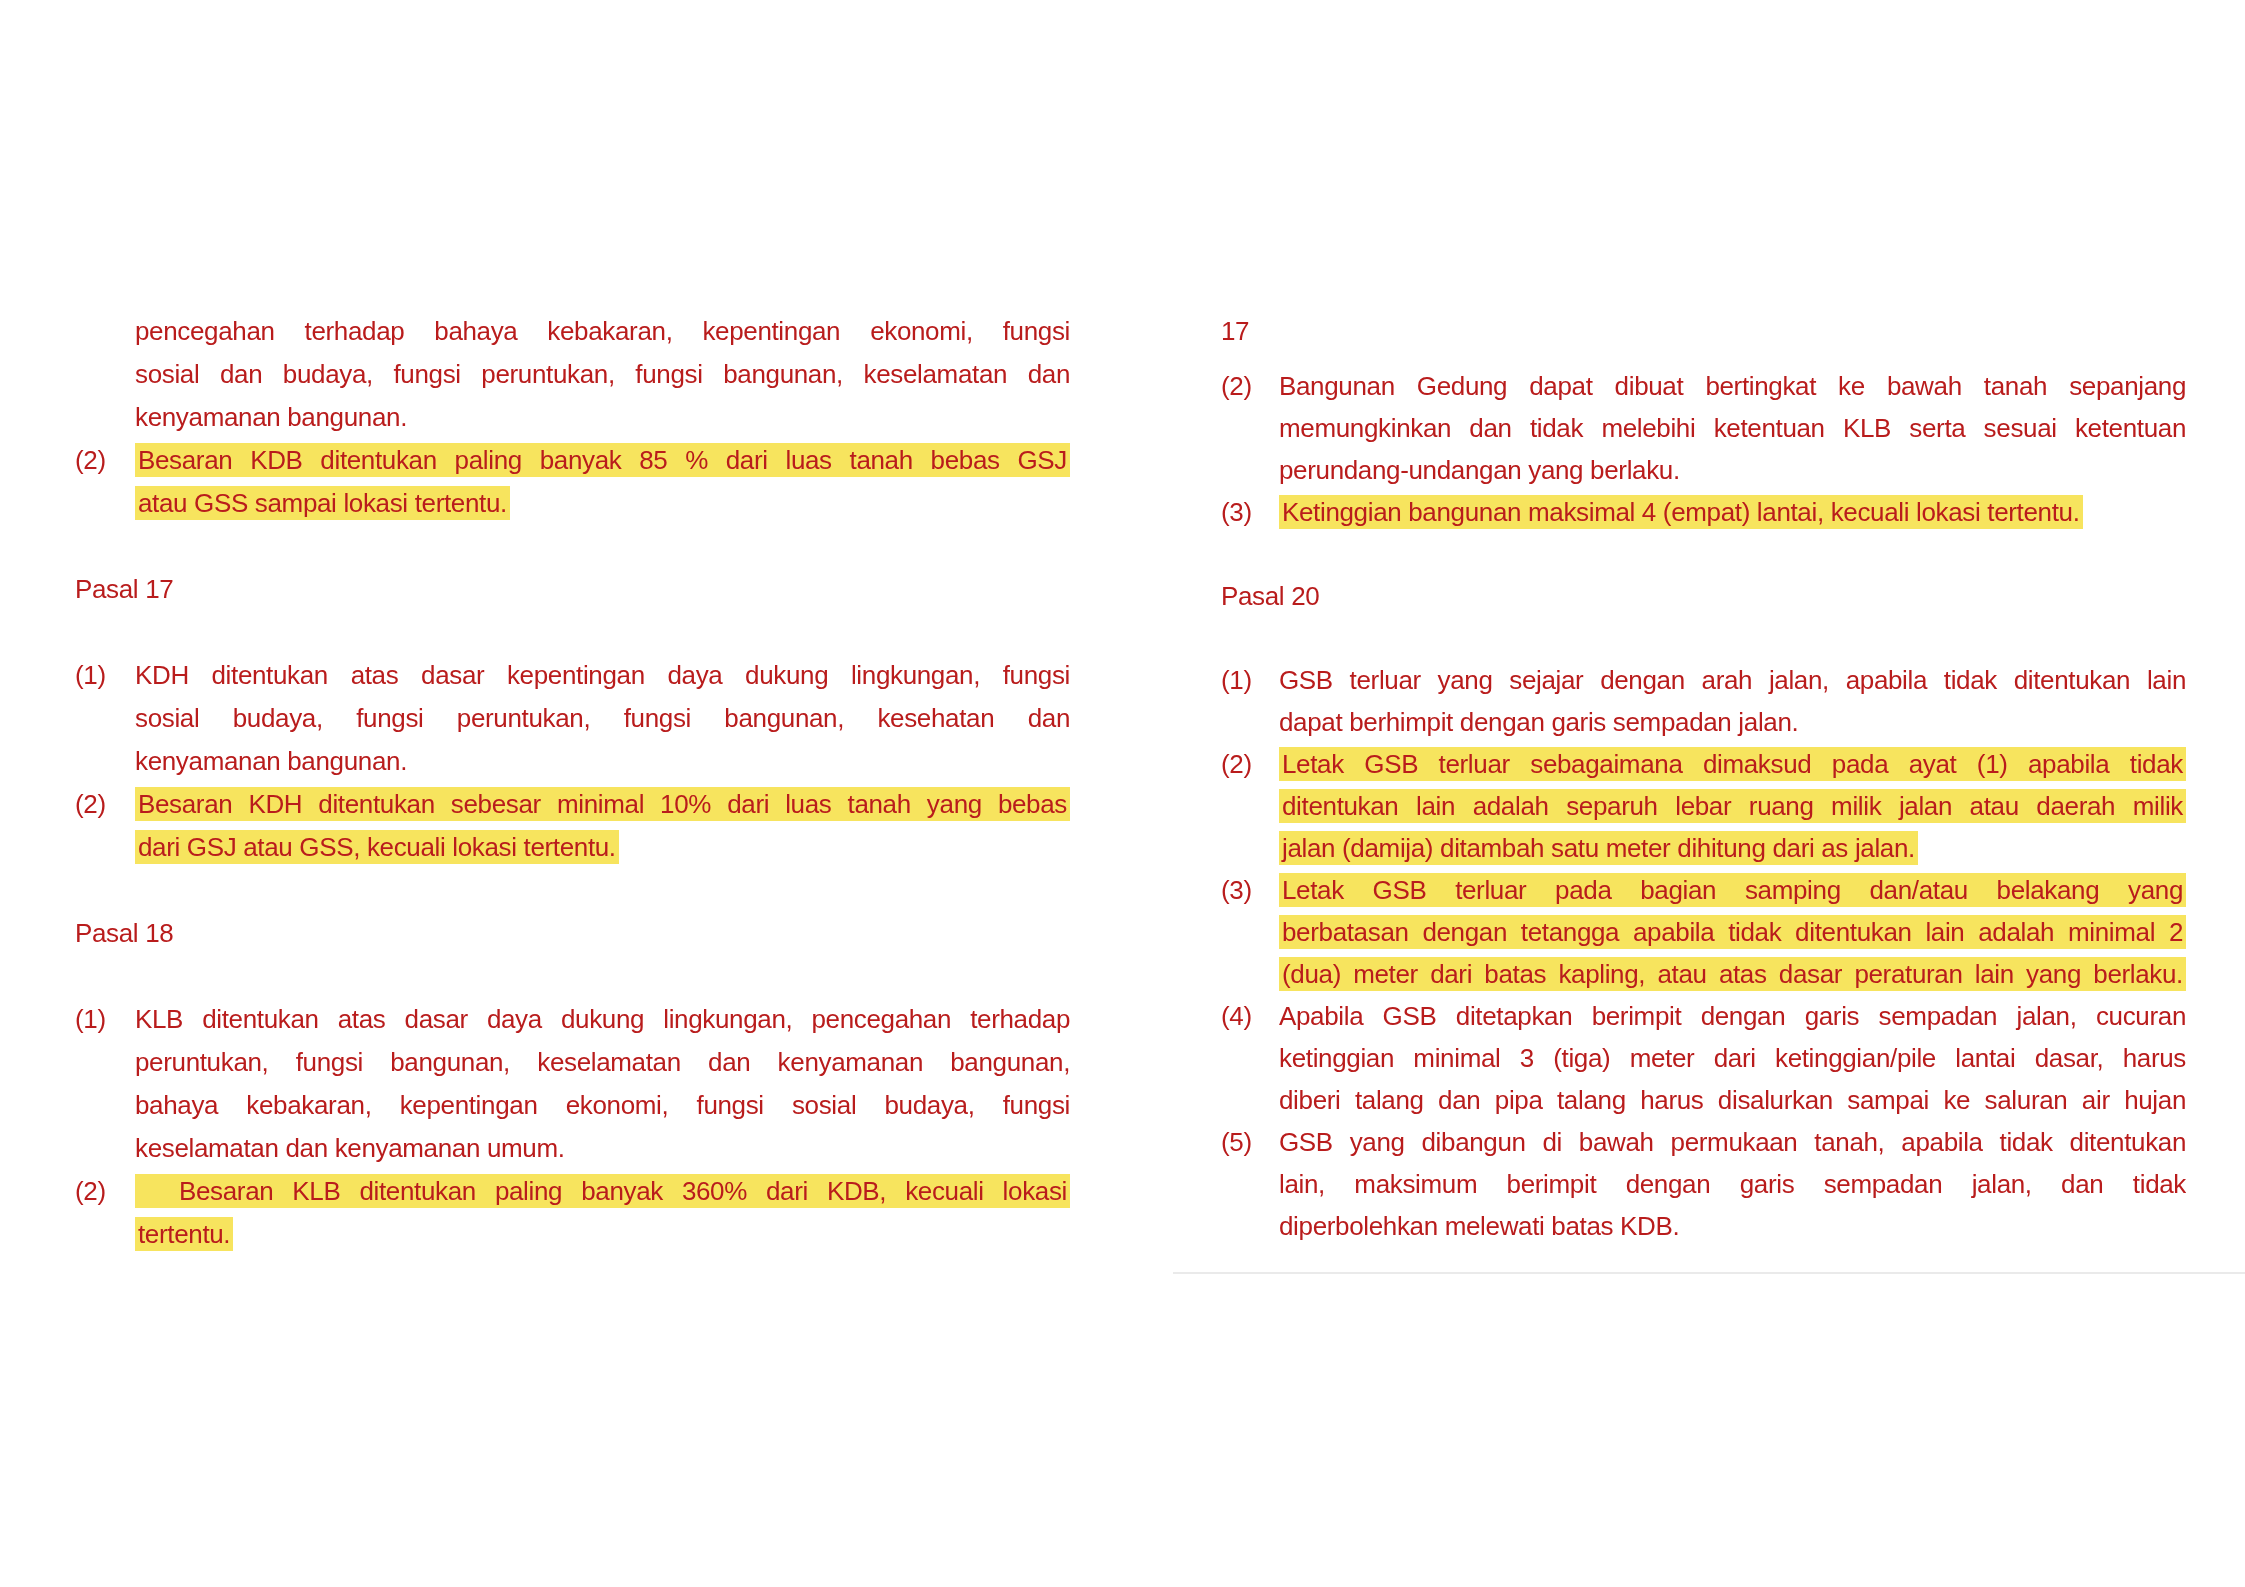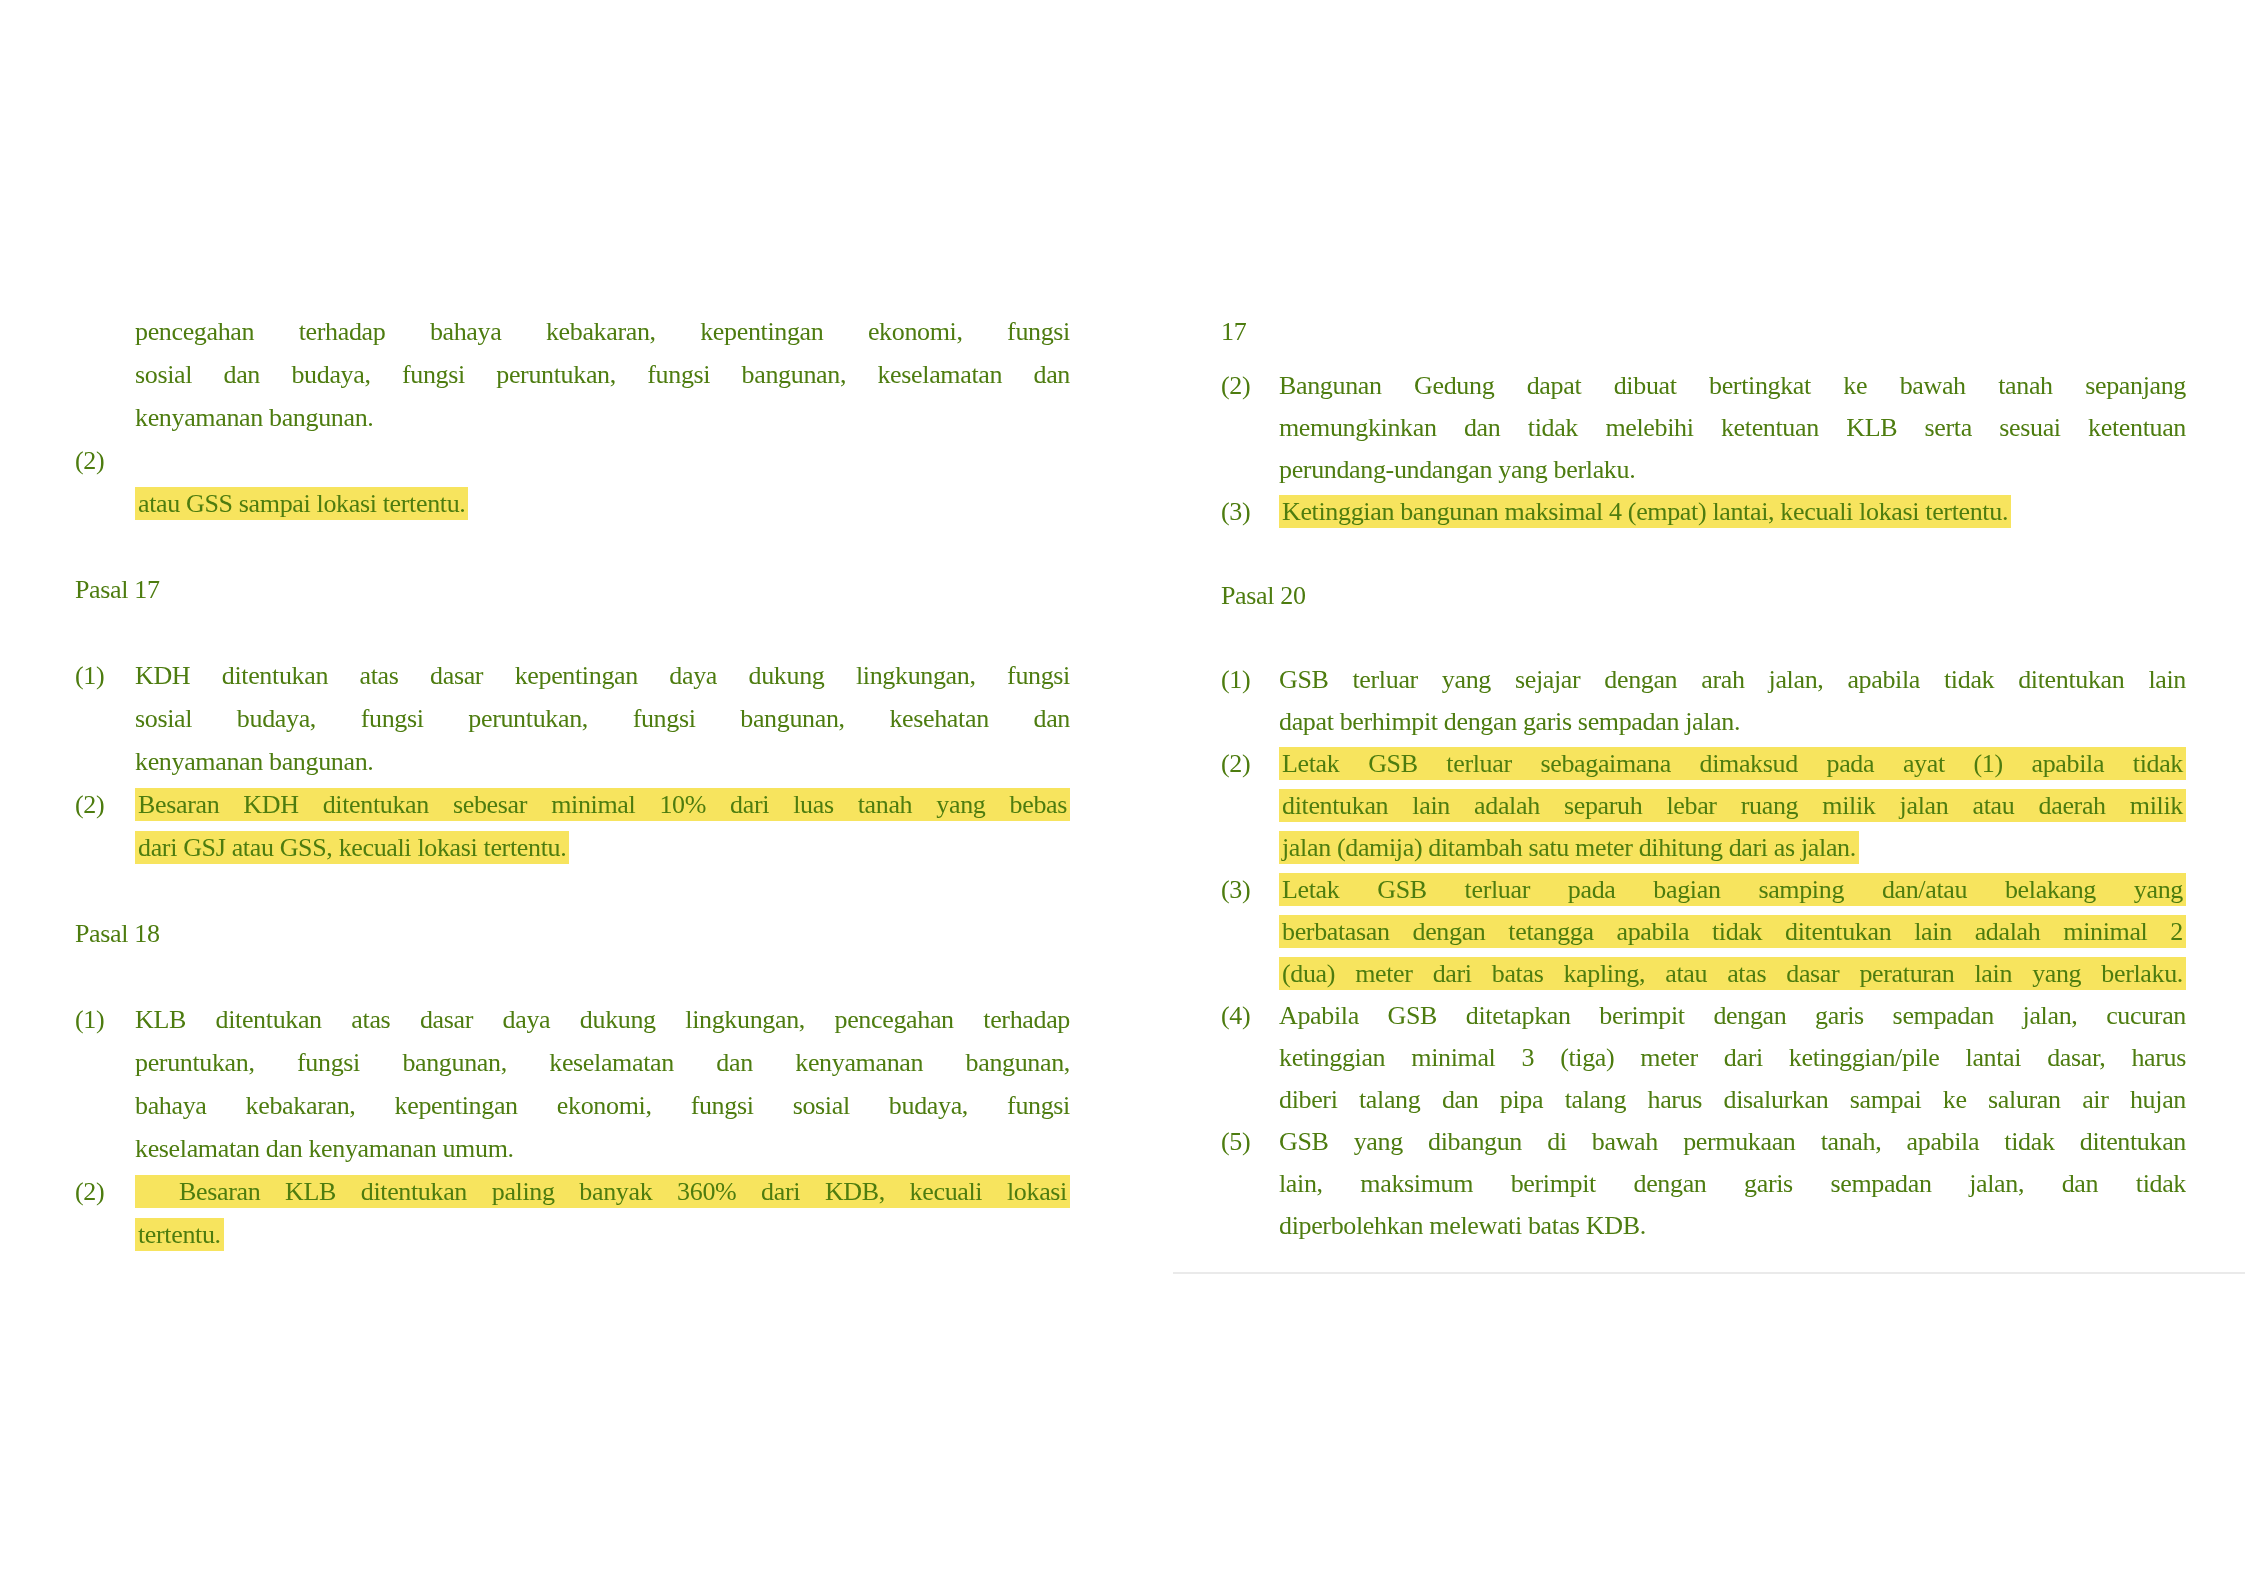--- a/index.html
+++ b/index.html
@@ -6,22 +6,22 @@
     margin: 0;
     padding: 0;
     background: #ffffff;
   }
   .stage {
     position: relative;
     width: 2245px;
     height: 1587px;
     background: #ffffff;
     overflow: hidden;
-    font-family: Liberation Serif, serif;
-    color: #4d7c0f;
+    font-family: Liberation Sans, sans-serif;
+    color: #b91c1c;
     font-size: 26px;
     letter-spacing: -0.35px;
   }
   .page-col {
     position: absolute;
     top: 310px;
   }
   .page-col.left {
     left: 75px;
     width: 995px;
@@ -80,21 +80,21 @@
   }
 </style>
 </head>
 <body>
 
 <div class="stage">
   <section class="page-col left" id="left-page">
       <div class="line para-line j"><span>pencegahan terhadap bahaya kebakaran, kepentingan ekonomi, fungsi</span></div>
       <div class="line para-line j"><span>sosial dan budaya, fungsi peruntukan, fungsi bangunan, keselamatan dan</span></div>
       <div class="line para-line l"><span>kenyamanan bangunan.</span></div>
-      <div class="line para-line j"><span class="num">(2)</span></div>
+      <div class="line para-line j"><span class="num">(2)</span><mark class="hl" style="background: rgb(247, 228, 94);"><span>Besaran KDB ditentukan paling banyak 85 % dari luas tanah bebas GSJ</span></mark></div>
       <div class="line para-line l"><mark class="hl" style="background: rgb(247, 228, 94);"><span>atau GSS sampai lokasi tertentu.</span></mark></div>
       <div class="spacer"></div>
       <div class="heading">Pasal 17</div>
       <div class="spacer"></div>
       <div class="line para-line j"><span class="num">(1)</span><span>KDH ditentukan atas dasar kepentingan daya dukung lingkungan, fungsi</span></div>
       <div class="line para-line j"><span>sosial budaya, fungsi peruntukan, fungsi bangunan, kesehatan dan</span></div>
       <div class="line para-line l"><span>kenyamanan bangunan.</span></div>
       <div class="line para-line j"><span class="num">(2)</span><mark class="hl" style="background: rgb(247, 228, 94);"><span>Besaran KDH ditentukan sebesar minimal 10% dari luas tanah yang bebas</span></mark></div>
       <div class="line para-line l"><mark class="hl" style="background: rgb(247, 228, 94);"><span>dari GSJ atau GSS, kecuali lokasi tertentu.</span></mark></div>
       <div class="spacer"></div>

